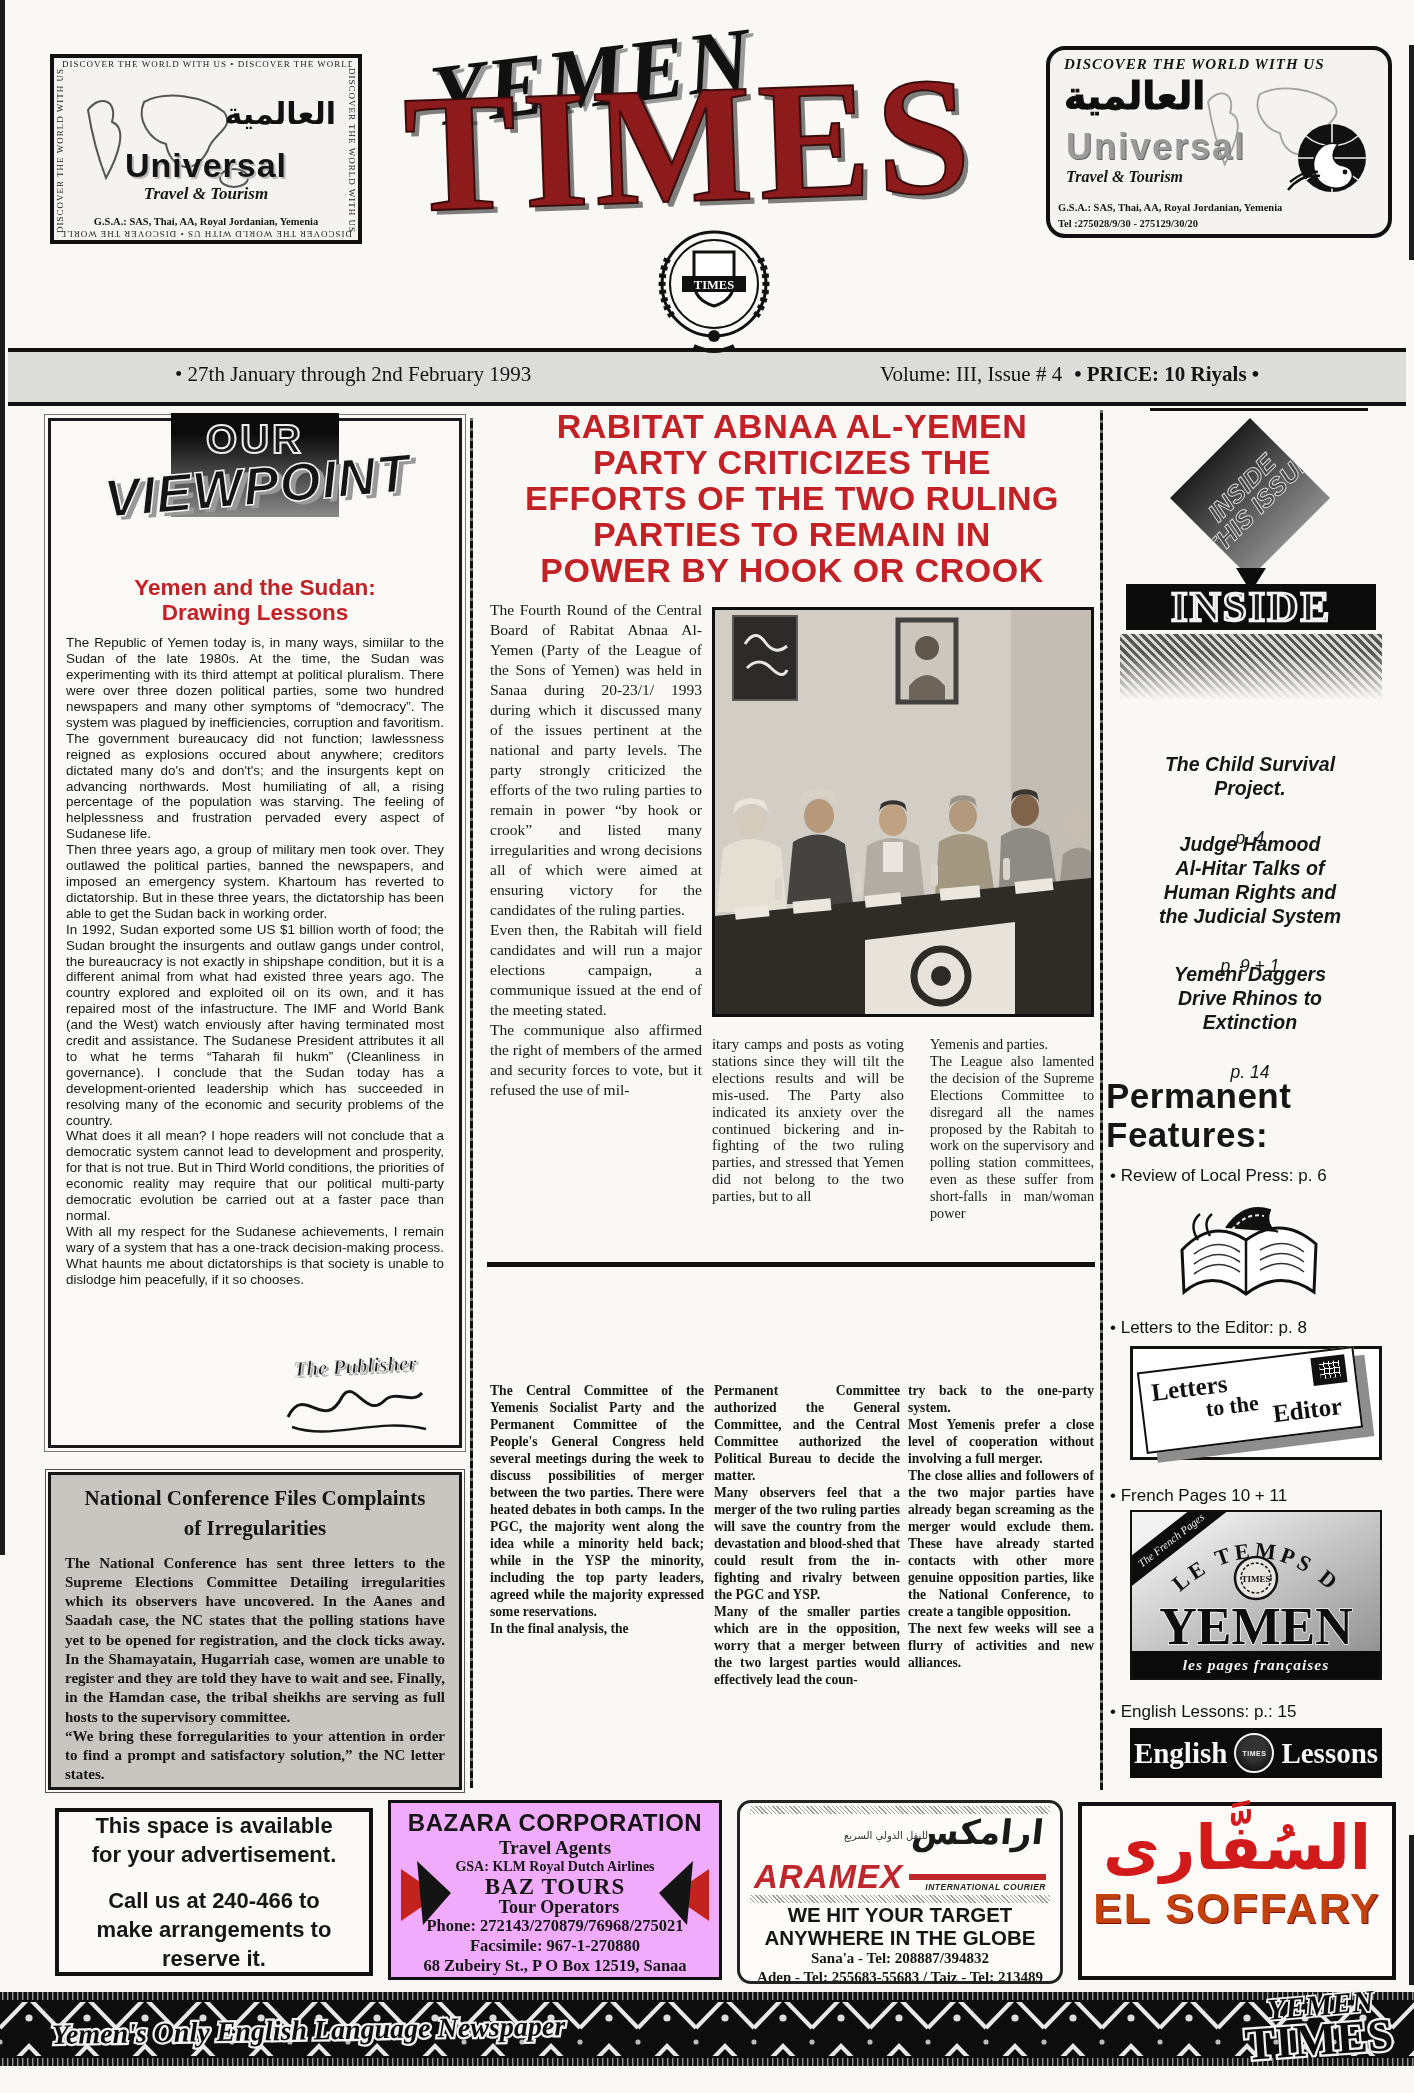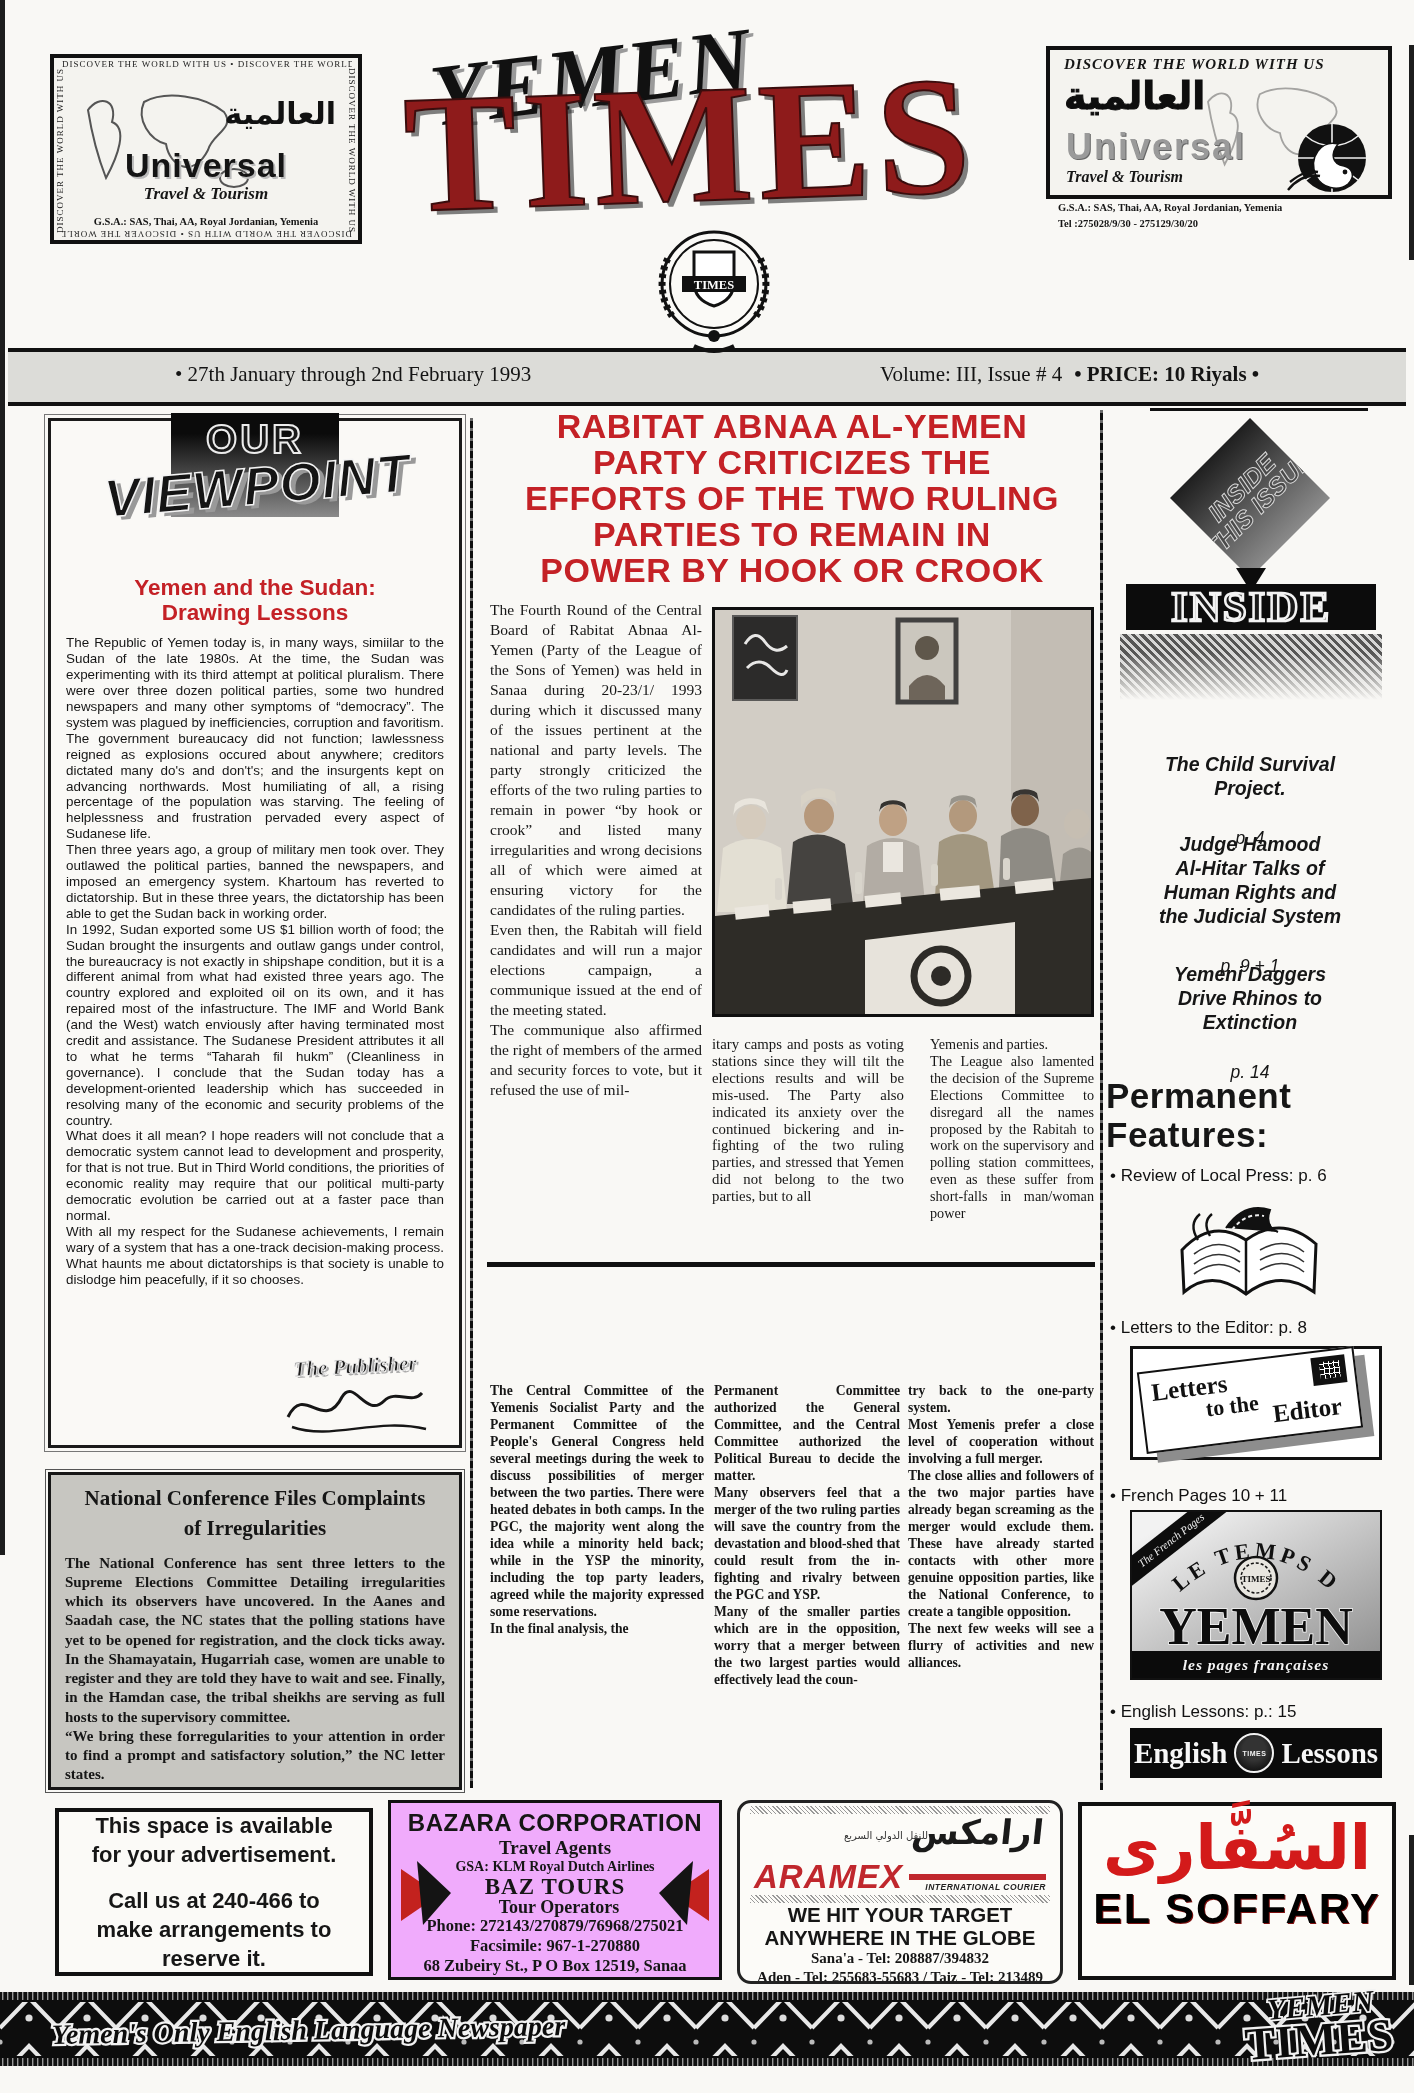--- a/index.html
+++ b/index.html
@@ -21,21 +21,21 @@
   .bordertext{font-family:"Liberation Serif",serif;font-size:9px;letter-spacing:1px;color:#222;white-space:nowrap;overflow:hidden;}
   .bt-top{left:8px;top:1px;width:290px;text-align:center;}
   .bt-bottom{left:8px;bottom:1px;width:290px;text-align:center;transform:rotate(180deg);}
   .bt-left{left:1px;top:10px;height:165px;writing-mode:vertical-rl;transform:rotate(180deg);}
   .bt-right{right:1px;top:10px;height:165px;writing-mode:vertical-rl;}
   .tl-arabic{right:22px;top:38px;font-size:30px;font-weight:bold;color:#111;}
   .tl-brand{left:0;top:88px;width:100%;text-align:center;font-size:34px;font-weight:900;letter-spacing:1px;color:#141414;text-shadow:2px 2px 0 #bbb;}
   .tl-tag{left:0;top:126px;width:100%;text-align:center;font-family:"Liberation Serif",serif;font-style:italic;font-weight:bold;font-size:17px;}
   .tl-gsa{left:0;top:158px;width:100%;text-align:center;font-family:"Liberation Serif",serif;font-weight:bold;font-size:10.5px;}
 
-  .tr-ad{left:1046px;top:46px;width:346px;height:153px;}
+  .tr-ad{left:1046px;top:46px;width:346px;height:192px;border-radius:19px;}
   .tr-slogan{left:14px;top:6px;font-family:"Liberation Serif",serif;font-style:italic;font-weight:bold;font-size:15px;letter-spacing:1px;}
   .tr-arabic{left:14px;top:24px;font-size:38px;font-weight:bold;color:#0e0e0e;-webkit-text-stroke:1px #0e0e0e;}
   .tr-brand{left:16px;top:76px;font-size:36px;font-weight:900;letter-spacing:2px;color:#9a9a9a;text-shadow:1px 1px 0 #666;}
   .tr-tag{left:16px;top:118px;font-family:"Liberation Serif",serif;font-style:italic;font-weight:bold;font-size:16px;}
   .tr-gsa{left:8px;top:152px;width:330px;font-family:"Liberation Serif",serif;font-weight:bold;font-size:10.5px;}
   .tr-tel{left:8px;top:168px;width:330px;font-family:"Liberation Serif",serif;font-weight:bold;font-size:10.5px;}
 
   
   .mast-yemen{left:430px;top:28px;width:300px;text-align:center;font-family:"Liberation Serif",serif;
     font-size:88px;font-weight:900;font-style:italic;color:#111;transform:rotate(-7deg);letter-spacing:2px;
@@ -144,21 +144,21 @@
   .ax-arabic2{position:absolute;right:120px;top:16px;font-size:10px;color:#333;}
   .ax-row2{display:flex;align-items:flex-end;margin:0 14px;height:34px;}
   .ax-brand{color:#c0272d;font-size:33px;font-weight:900;font-style:italic;letter-spacing:1px;line-height:30px;}
   .ax-ruleblock{flex:1;margin-left:6px;}
   .ax-redrule{height:6px;background:#c0272d;}
   .ax-sub{font-size:8.5px;font-style:italic;font-weight:bold;color:#222;text-align:right;margin-top:2px;letter-spacing:.5px;}
   .ax-slogan{font-size:20.5px;font-weight:900;line-height:23px;}
   .ax-tel{font-family:"Liberation Serif",serif;font-size:15px;font-weight:700;line-height:18.5px;}
   .soffary{left:1078px;top:1802px;width:318px;height:178px;border:4px solid #111;background:#fcfbf8;box-sizing:border-box;text-align:center;}
   .sf-arabic{margin-top:6px;font-size:62px;line-height:72px;font-weight:bold;color:#d31a1a;}
-  .sf-name{font-size:43px;font-weight:900;letter-spacing:2px;color:#000000;text-shadow:1px 1px 0 #7e0f0f;}
+  .sf-name{font-size:43px;font-weight:900;letter-spacing:2px;color:#c2410c;text-shadow:1px 1px 0 #7e0f0f;}
 
   .footer-svg{left:0;top:1988px;}
 </style>
 </head>
 <body>
 
 <div class="page">
 
   <div class="abs edgeL"></div>
   <div class="abs edgeR1"></div>

